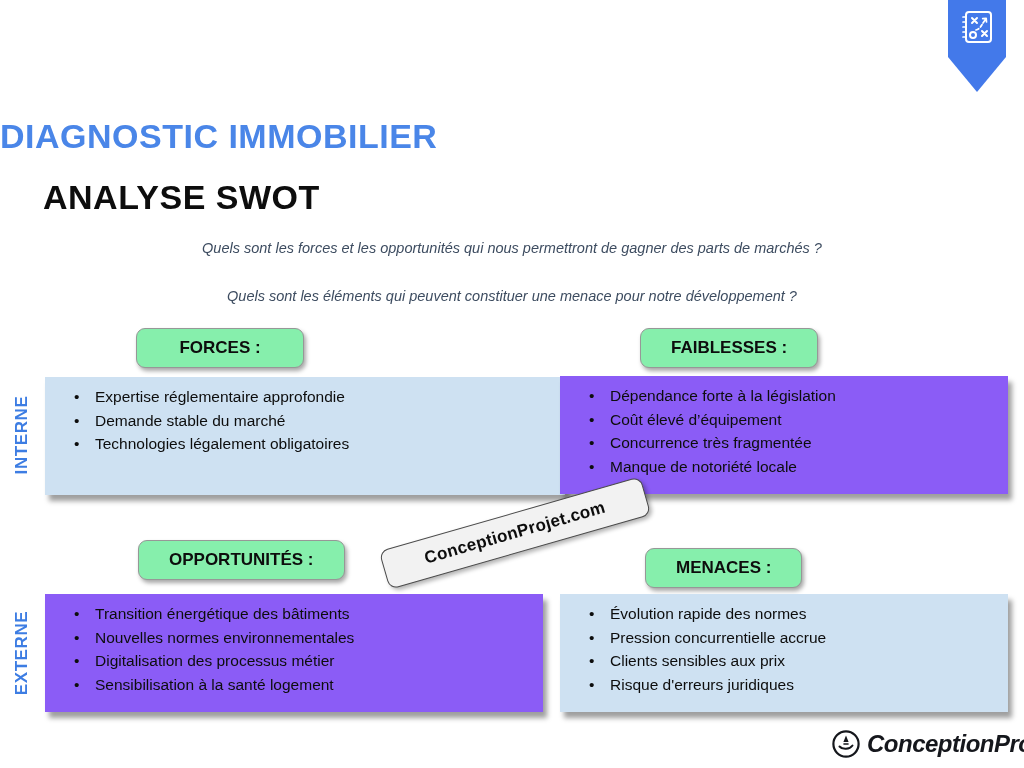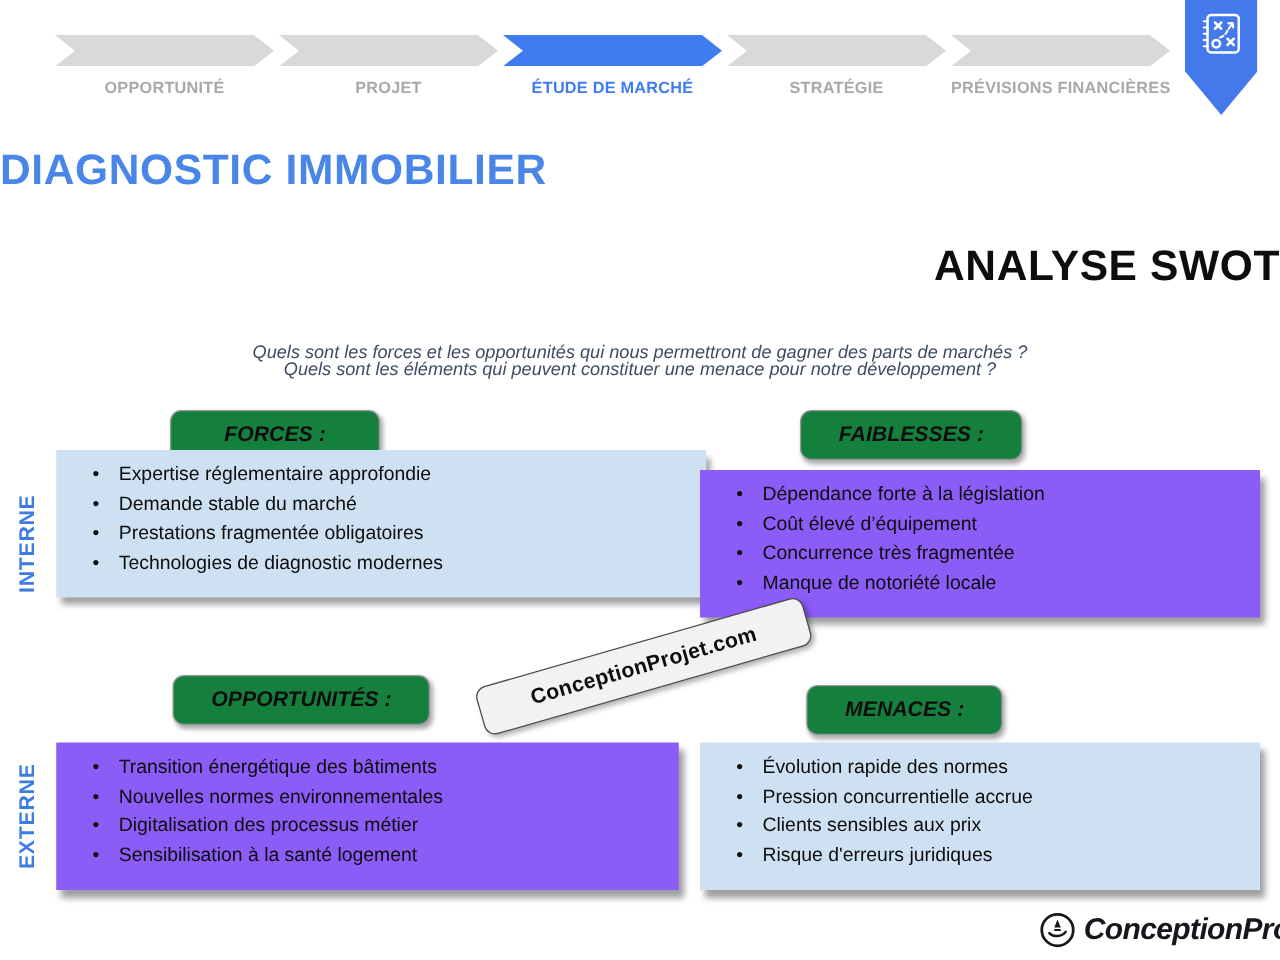--- a/index.html
+++ b/index.html
@@ -27,46 +27,46 @@
   .badge {
     position:absolute; left:948px; top:0; width:58px; height:92px; background:#4379ea;
     clip-path:polygon(0 0,100% 0,100% 62%,50% 100%,0 62%);
     display:flex; justify-content:center; align-items:flex-start; padding-top:8px;
   }
   .badge svg { width:40px; height:40px; }
 
   
   .title { position:absolute; top:117px; width:100%; text-align:left;
     font-size:34px; font-weight:bold; color:#4a86e8; letter-spacing:0.5px; }
-  .subtitle { position:absolute; top:194px; width:100%; text-align:right;
+  .subtitle { position:absolute; top:178px; width:100%; text-align:left;
     font-size:34px; font-weight:bold; color:#0d0d0d; letter-spacing:0.5px;padding-left:43px; }
   .q { position:absolute; width:100%; text-align:center; font-style:italic;
     font-size:14.5px; color:#3d4c60; }
-  .q1 { top:274px; } .q2 { top:288px; }
+  .q1 { top:240px; } .q2 { top:288px; }
 
   
   .qheader {
-    position:absolute; height:40px; background:#15803d; border:1px solid #979797;
+    position:absolute; height:40px; background:#86efac; border:1px solid #979797;
     border-radius:9px; box-shadow:2px 3px 4px rgba(0,0,0,0.35);
     display:flex; align-items:center; justify-content:center;
-    font-weight:bold; font-size:17px; color:#0d0d0d; padding:0 30px; white-space:nowrap;font-style:italic;
+    font-weight:bold; font-size:17px; color:#0d0d0d; padding:0 30px; white-space:nowrap;
   }
   #h-forces       { left:136px; top:328px; min-width:168px; }
   #h-faiblesses   { left:640px; top:328px; min-width:150px; }
   #h-opportunites { left:138px; top:540px; min-width:168px;text-align:center; }
   #h-menaces      { left:645px; top:548px; min-width:146px; }
 
   
   .qbody {
     position:absolute; height:118px; padding-top:8px;
     box-shadow:4px 6px 5px rgba(0,0,0,0.38);
   }
   .qbody.blue { background:#cee1f2; }
   .qbody.gray { background:#8b5cf6; }
-  #b-forces       { left:45px;  top:360px; width:520px; }
+  #b-forces       { left:45px;  top:377px; width:520px; }
   #b-faiblesses   { left:560px; top:376px; width:448px; }
   #b-opportunites { left:45px;  top:594px; width:498px; }
   #b-menaces      { left:560px; top:594px; width:448px; }
   .qbody ul { list-style:none; }
   .qbody li {
     position:relative; padding-left:50px; font-size:15.5px; line-height:23.6px; color:#0d0d0d;
   }
   .qbody li::before { content:"\2022"; position:absolute; left:29px; }
 
   
@@ -92,42 +92,20 @@
   .footer-logo svg { width:30px; height:30px; }
   .logo-text {
     font-weight:bold; font-style:italic; font-size:24px; color:#15171c; letter-spacing:-0.5px;
   }
 </style>
 </head>
 <body>
 
 <div class="slide">
 
-  <div class="nav">
-    <div class="step">
-      <div class="chev"></div>
-      <div class="step-label">OPPORTUNITÉ</div>
-    </div>
-    <div class="step">
-      <div class="chev"></div>
-      <div class="step-label">PROJET</div>
-    </div>
-    <div class="step active">
-      <div class="chev"></div>
-      <div class="step-label">ÉTUDE DE MARCHÉ</div>
-    </div>
-    <div class="step">
-      <div class="chev"></div>
-      <div class="step-label">STRATÉGIE</div>
-    </div>
-    <div class="step">
-      <div class="chev"></div>
-      <div class="step-label">PRÉVISIONS FINANCIÈRES</div>
-    </div>
-  </div>
 
   <div class="badge">
     <svg viewBox="0 0 40 40" fill="none" stroke="#ffffff" stroke-width="2" stroke-linecap="round" stroke-linejoin="round">
       <rect x="9" y="4" width="25" height="30" rx="3"></rect>
       <path d="M6 9h3M6 14h3M6 19h3M6 24h3M6 29h3" stroke-width="1.7"></path>
       <path d="M15 10l5 5M20 10l-5 5"></path>
       <circle cx="16" cy="27" r="3"></circle>
       <path d="M25 23l5 5M30 23l-5 5"></path>
       <path d="M19 22c4-1 5-4 7-7" stroke-dasharray="3 2.4" stroke-width="1.7"></path>
       <path d="M26 15l3.2-4.6M29.2 10.4l.3 3.6M29.2 10.4l-3.5.3" stroke-width="1.7"></path>
@@ -148,22 +126,21 @@
 
   <div class="qheader" id="h-forces">FORCES :</div>
   <div class="qheader" id="h-faiblesses">FAIBLESSES :</div>
   <div class="qheader" id="h-opportunites">OPPORTUNITÉS :</div>
   <div class="qheader" id="h-menaces">MENACES :</div>
 
   <div class="qbody blue" id="b-forces">
     <ul>
       <li>Expertise réglementaire approfondie</li>
       <li>Demande stable du marché</li>
-      <li>Prestations fragmentée obligatoires</li>
-      <li>Technologies de diagnostic modernes</li>
+      <li>Technologies légalement obligatoires</li>
     </ul>
   </div>
   <div class="qbody gray" id="b-faiblesses">
     <ul>
       <li>Dépendance forte à la législation</li>
       <li>Coût élevé d’équipement</li>
       <li>Concurrence très fragmentée</li>
       <li>Manque de notoriété locale</li>
     </ul>
   </div>

